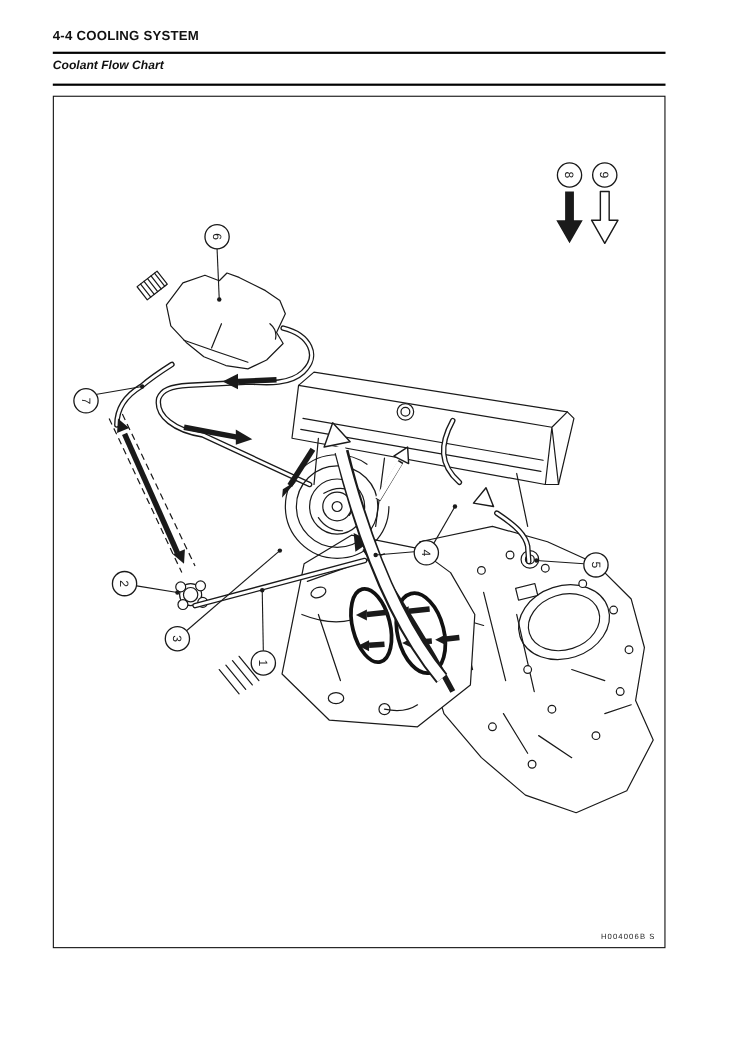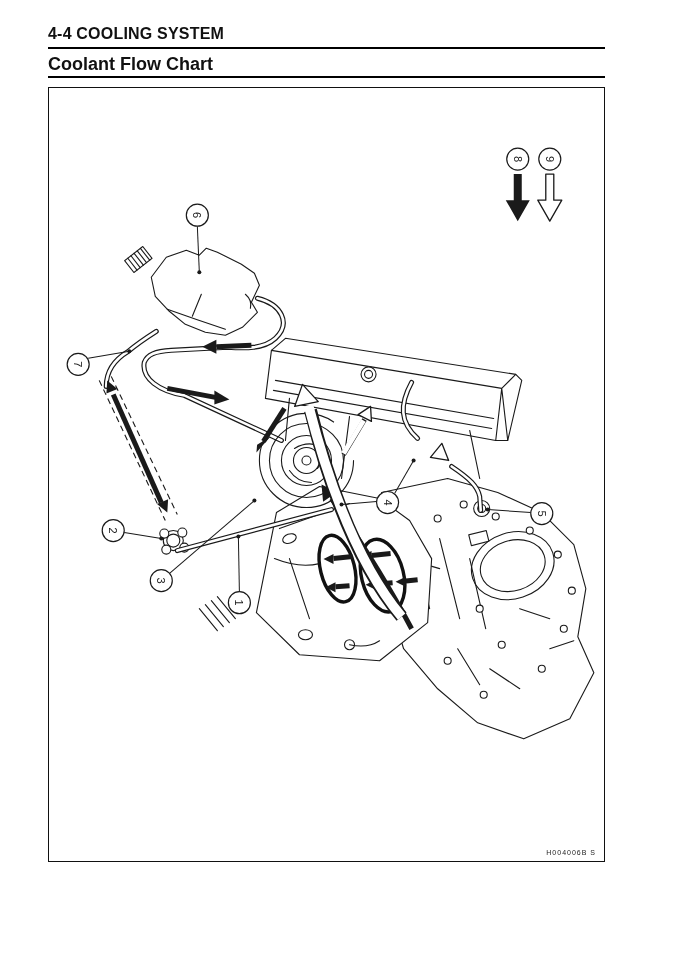--- a/index.html
+++ b/index.html
@@ -1,19 +1,19 @@
 <!DOCTYPE html>
 <html><head>
 <meta charset="utf-8">
 <style>
   html,body{margin:0;padding:0;background:#ffffff;}
   body{width:678px;height:954px;position:relative;font-family:"Liberation Sans",sans-serif;color:#111;}
-  .h1{position:absolute;left:48px;top:25px;font-size:16px;font-weight:bold;letter-spacing:.2px;}
+  .h1{position:absolute;left:48px;top:25px;font-size:12px;font-weight:bold;letter-spacing:.2px;}
   .rule1{position:absolute;left:48px;top:47px;width:557px;height:2px;background:#000;}
-  .h2{position:absolute;left:48px;top:54px;font-size:18px;font-weight:bold;}
+  .h2{position:absolute;left:48px;top:54px;font-size:11px;font-weight:bold;font-style:italic;}
   .rule2{position:absolute;left:48px;top:76px;width:557px;height:2px;background:#000;}
   .figure-box{position:absolute;left:48px;top:87px;width:557px;height:775px;border:1.6px solid #111;box-sizing:border-box;background:#fff;}
   .figure-box svg{display:block;width:100%;height:100%;}
   .fig-code{position:absolute;right:8px;bottom:5px;font-size:7px;letter-spacing:1px;color:#222;}
   
   .ln{fill:none;stroke:#1a1a1a;stroke-width:1.1;stroke-linecap:round;stroke-linejoin:round;}
   .fw{fill:#fff;stroke:#1a1a1a;stroke-width:1.1;stroke-linejoin:round;}
   .hose-o{fill:none;stroke:#1a1a1a;stroke-width:5;stroke-linecap:round;}
   .hose-i{fill:none;stroke:#fff;stroke-width:2.6;stroke-linecap:round;}
   .blk{fill:#1a1a1a;stroke:none;}

